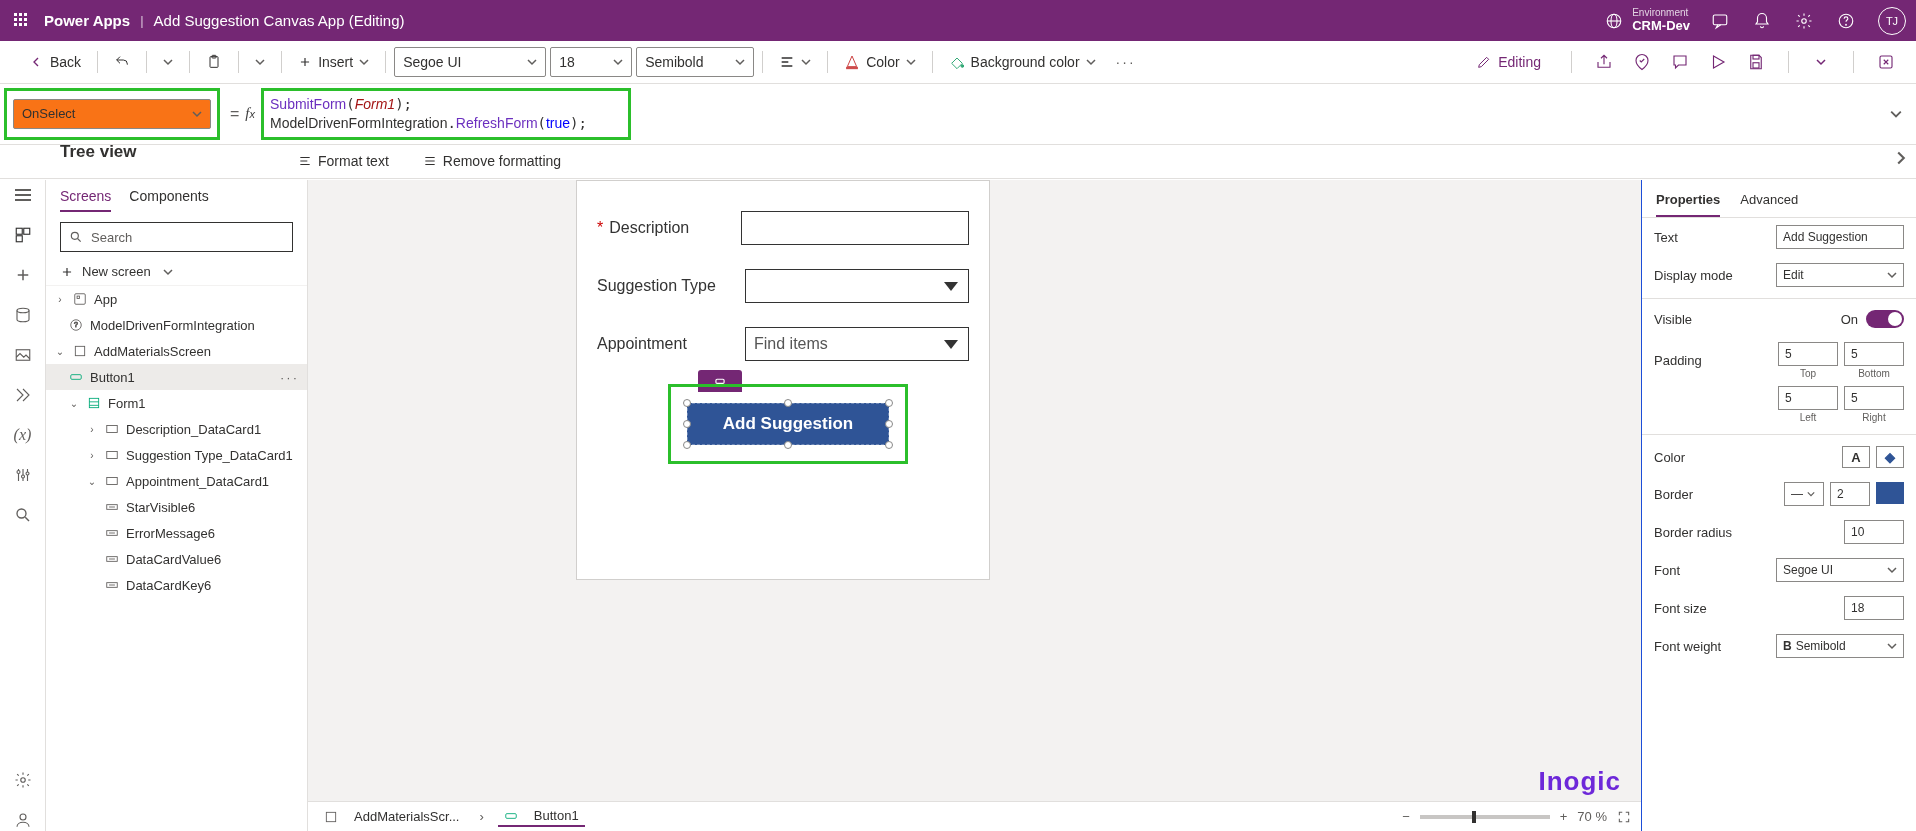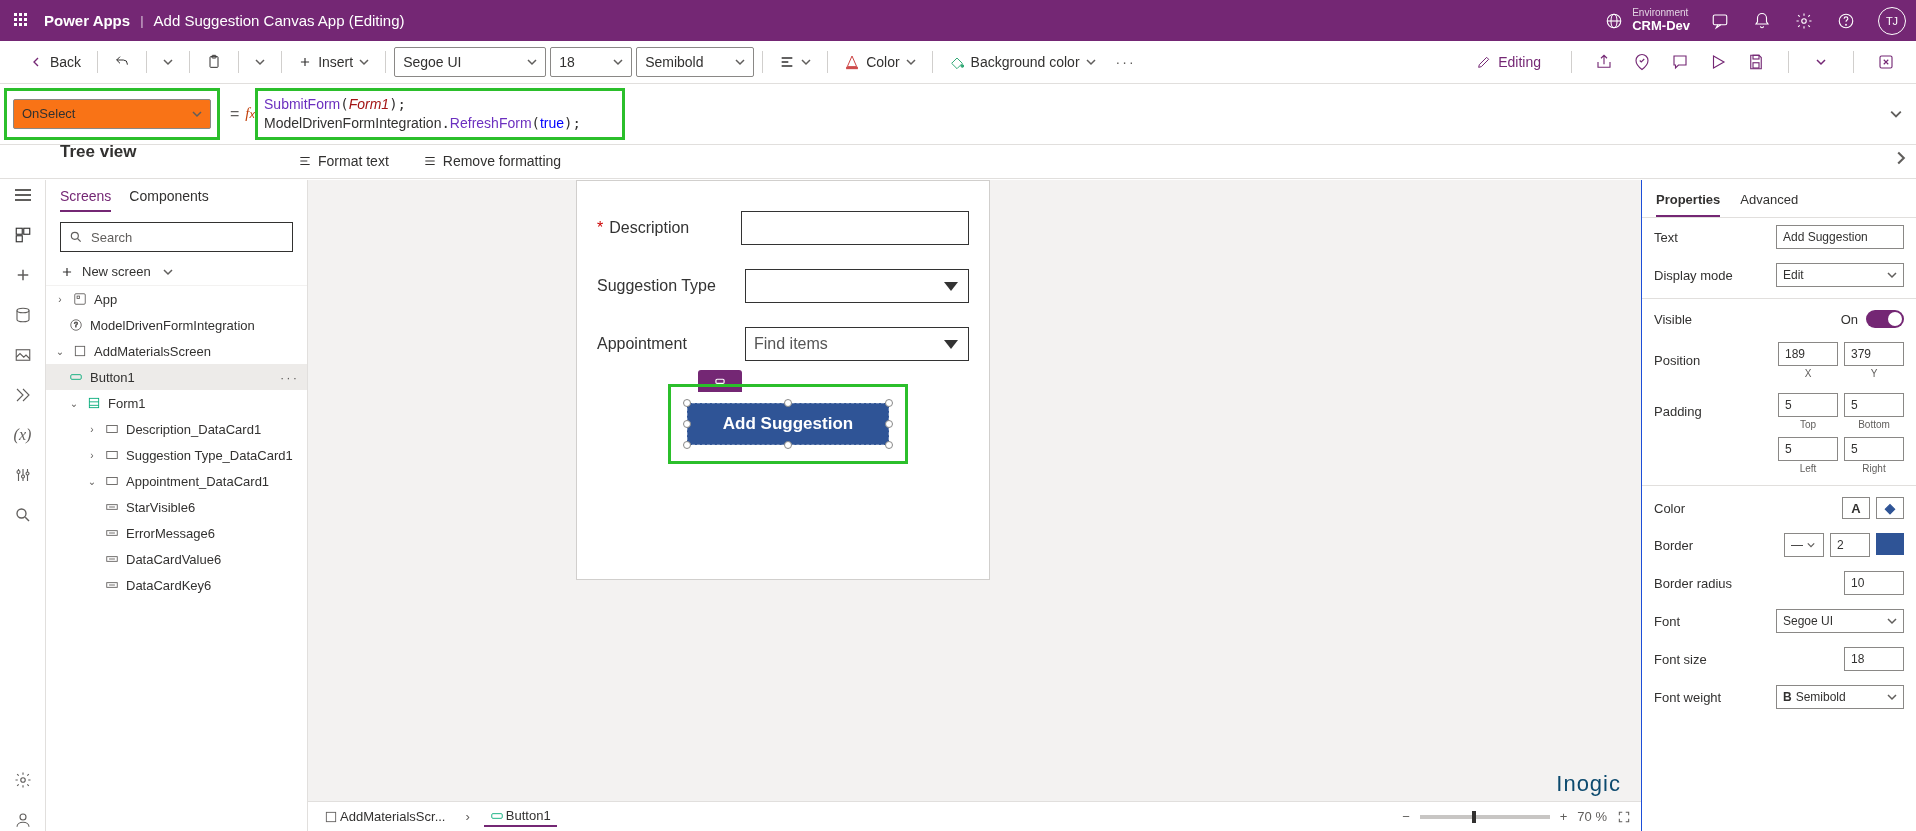--- a/index.html
+++ b/index.html
@@ -29,21 +29,21 @@
   .caret { width:10px; height:10px; }
   .cmd-spacer { flex:1; }
   .right-icons { display:flex; align-items:center; gap:18px; color:#742774; }
   .right-icons .ic { width:20px; height:20px; display:flex; align-items:center; justify-content:center; }
 
   
   .fbar-wrap { display:flex; align-items:stretch; border-bottom:1px solid #e1dfdd; }
   .greenbox1 { border:3px solid #2bbf2b; padding:4px 6px; margin:4px; display:flex; align-items:center; }
   .prop-dd { width:198px; height:30px; border:1px solid #8a8886; border-radius:2px; display:flex; align-items:center; padding:0 8px; font-size:13px; background:#f97316; }
   .fx-eq { font-size:16px; color:#605e5c; margin:0 6px; align-self:center; }
-  .fx { font-style:italic; font-family: "Segoe UI", serif; font-size:15px; color:#c2410c; align-self:center; }
+  .fx { font-style:italic; font-family: "Segoe UI", serif; font-size:15px; color:#404040; margin-right:6px; align-self:center; }
   .greenbox2 { border:3px solid #2bbf2b; flex:0 0 370px; padding:4px 6px; margin:4px 0; }
   .formula { font-family: Consolas, monospace; font-size:14px; line-height:1.35; white-space:pre; }
   .fn { color:#6b2fbf; }
   .id { font-style:italic; color:#a31515; }
   .kw { color:#0000ff; }
   .fbar-rest { flex:1; border-left:1px solid transparent; position:relative; }
   .fbar-caret { position:absolute; right:14px; top:50%; transform:translateY(-50%); color:#605e5c; }
 
   
   .subbar { height:34px; border-bottom:1px solid #e1dfdd; display:flex; align-items:center; padding-left:290px; gap:18px; color:#323130; font-size:13px; position:relative; }
@@ -83,21 +83,21 @@
   .fctrl { flex:1; height:34px; border:1px solid #333; background:#fff; display:flex; align-items:center; padding:8px 8px; font-size:16px; color:#555; position:relative; }
   .fctrl.dd-c::after { content:""; position:absolute; right:10px; top:12px; border-left:7px solid transparent; border-right:7px solid transparent; border-top:9px solid #333; }
   .sel-wrap { position:absolute; left:360px; top:204px; width:240px; height:80px; border:3px solid #2bbf2b; }
   .sel-inner { position:absolute; left:16px; top:16px; right:16px; bottom:16px; }
   .btn-add { position:absolute; left:0; top:0; width:100%; height:100%; background:#2f5496; color:#fff; display:flex; align-items:center; justify-content:center; font-size:17px; font-weight:600; border:1px dashed rgba(255,255,255,.3); }
   .handle { position:absolute; width:8px; height:8px; background:#fff; border:1px solid #888; border-radius:50%; }
   .tag { position:absolute; left:390px; top:190px; width:44px; height:22px; background:#742774; border-radius:3px 3px 0 0; display:flex; align-items:center; justify-content:center; color:#fff; font-size:11px; }
 
   
   .bcrumb { position:absolute; left:0; right:0; bottom:0; height:30px; border-top:1px solid #e1dfdd; background:#fff; display:flex; align-items:center; padding:0 10px; gap:14px; font-size:13px; color:#323130; }
-  .crumb { display:flex; align-items:center; gap:2px; padding:2px 6px; }
+  .crumb { display:flex; align-items:center; gap:16px; padding:2px 6px; }
   .crumb.active { border-bottom:2px solid #742774; }
   .zoom { margin-left:auto; display:flex; align-items:center; gap:10px; color:#605e5c; }
   .slider { width:130px; height:4px; background:#c8c6c4; position:relative; }
   .slider .thumb { position:absolute; left:40%; top:-4px; width:4px; height:12px; background:#323130; }
 
   
   .props { width:275px; border-left:1px solid #1d4ed8; display:flex; flex-direction:column; font-size:13px; overflow:auto; }
   .ptabs { display:flex; gap:20px; padding:8px 14px 0 14px; border-bottom:1px solid #e1dfdd; }
   .ptab { padding:4px 0 8px 0; cursor:pointer; }
   .ptab.active { color:#323130; border-bottom:2px solid #742774; font-weight:600; }
@@ -108,21 +108,21 @@
   .pin .caret { margin-left:auto; }
   .toggle { width:38px; height:18px; background:#742774; border-radius:9px; position:relative; }
   .toggle .knob { position:absolute; right:2px; top:2px; width:14px; height:14px; background:#fff; border-radius:50%; }
   .pair { display:flex; gap:6px; }
   .sublbl { font-size:10px; color:#605e5c; text-align:center; }
   .pair-col { display:flex; flex-direction:column; align-items:center; gap:2px; }
   .color-swatch { width:28px; height:22px; border:1px solid #8a8886; display:flex; align-items:center; justify-content:center; }
   .hr { height:1px; background:#e1dfdd; margin:4px 0; }
   .bold-b { font-weight:700; margin-right:4px; }
 
-  .watermark { position:absolute; right:20px; bottom:34px; font-size:22px; font-weight:400; color:#0c4a6e; letter-spacing:1px; pointer-events:none; }
+  .watermark { position:absolute; right:20px; bottom:34px; font-size:26px; font-weight:700; color:#6d28d9; letter-spacing:1px; pointer-events:none; }
 
   svg { display:block; }
 
   
   .tree-header-abs { position:absolute; left:46px; top:142px; width:262px; }
 
   .hamb { display:flex; flex-direction:column; gap:3px; }
   .hamb span { width:16px; height:2px; background:#605e5c; }
 
 </style>
@@ -679,37 +679,20 @@
           </svg>
         </div>
     </div>
     <div class="hr"></div>
     <div class="prow">
       <span class="lbl">Visible</span>
       <span style="margin-right:8px">On</span>
       <div class="toggle">
           <div class="knob"></div>
         </div>
-    </div>
-    <div class="prow">
-      <span class="lbl">Position</span>
-      <div class="pair">
-        <div class="pair-col">
-            <div class="pin small">
-              <span>189</span>
-            </div>
-            <span class="sublbl">X</span>
-          </div>
-        <div class="pair-col">
-            <div class="pin small">
-              <span>379</span>
-            </div>
-            <span class="sublbl">Y</span>
-          </div>
-      </div>
     </div>
     <div class="prow">
       <span class="lbl">Padding</span>
       <div class="pair">
         <div class="pair-col">
             <div class="pin small">
               <span>5</span>
             </div>
             <span class="sublbl">Top</span>
           </div>

